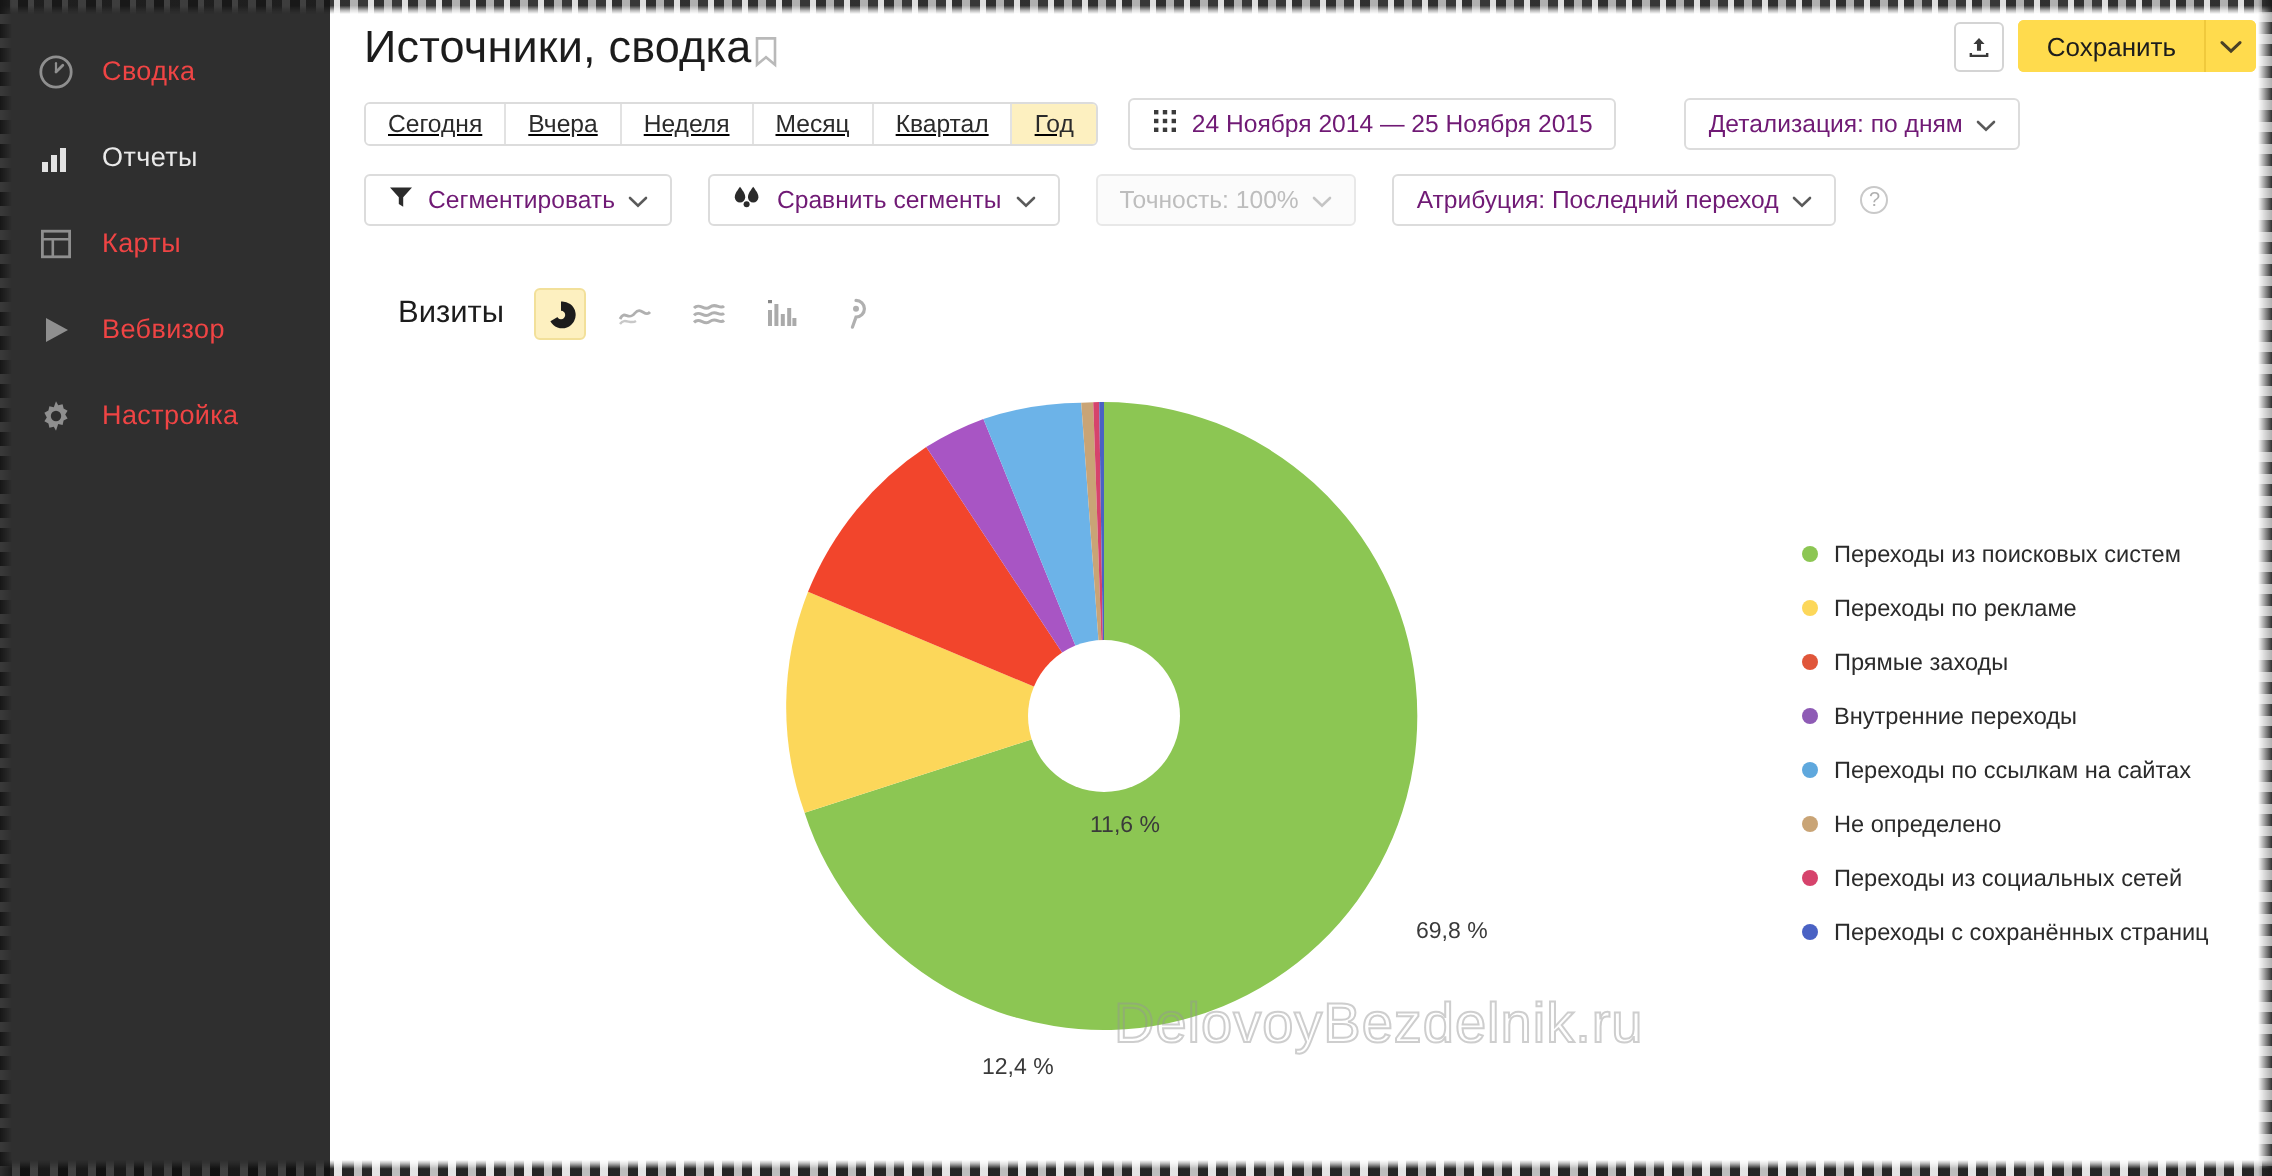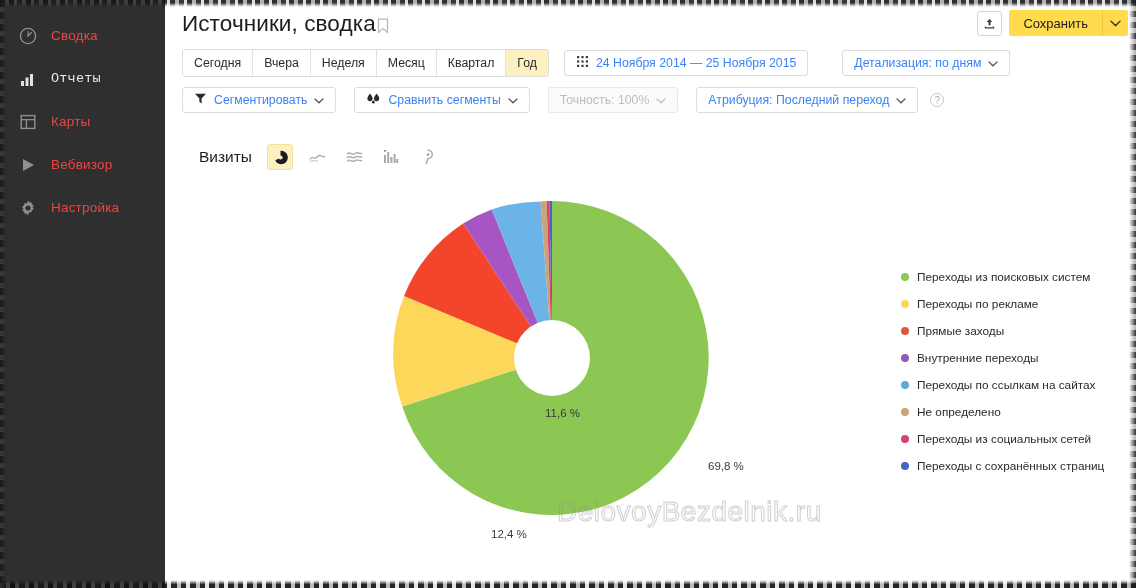--- a/index.html
+++ b/index.html
@@ -85,21 +85,21 @@
     display: flex; align-items: center; justify-content: center;
     flex: 0 0 19px;
   }
   .nav-icon svg { display: block; }
   .nav-label {
     font-size: 13.5px;
     color: #ef4444;
     letter-spacing: .2px;
     white-space: nowrap;
   }
-  .nav-item.active .nav-label { color: #e9e9e9; font-family: Liberation Mono, monospace; }
+  .nav-item.active .nav-label { color: #e9e9e9; }
   .nav-item.active .nav-icon svg { fill: #e2e2e2; }
   .nav-icon svg { fill: #8f8f8f; }
 
   
   #main {
     position: absolute;
     top: 0; left: 165px;
     width: 971px; height: 588px;
     background: #ffffff;
     z-index: 5;
@@ -169,22 +169,23 @@
     align-items: center;
   }
   #toolbar-row-1 { top: 49px; gap: 8px; }
   #toolbar-row-2 { top: 87px; gap: 9px; }
 
   .period-group {
     display: flex;
     border: 1px solid #dcdcdc;
     border-radius: 3px;
     overflow: hidden;
-    height: 28px;
+    height: 22px;
     background: #fff;
+    text-decoration: underline;
   }
   .period-btn {
     padding: 0 11px;
     display: flex; align-items: center;
     font-size: 12.3px;
     color: #2b2b2b;
     border-right: 1px solid #e2e2e2;
     background: #fff;
     cursor: pointer;
     white-space: nowrap;
@@ -195,21 +196,21 @@
   .pill {
     display: flex;
     align-items: center;
     gap: 7px;
     height: 26px;
     padding: 0 11px;
     border: 1px solid #dcdcdc;
     border-radius: 3px;
     background: #fff;
     font-size: 12.3px;
-    color: #3b82f6;
+    color: #701a75;
     cursor: pointer;
     white-space: nowrap;
   }
   .pill.disabled {
     color: #bdbdbd;
     border-color: #e8e8e8;
     background: #fbfbfb;
     cursor: default;
   }
   .caret { flex: 0 0 auto; }

